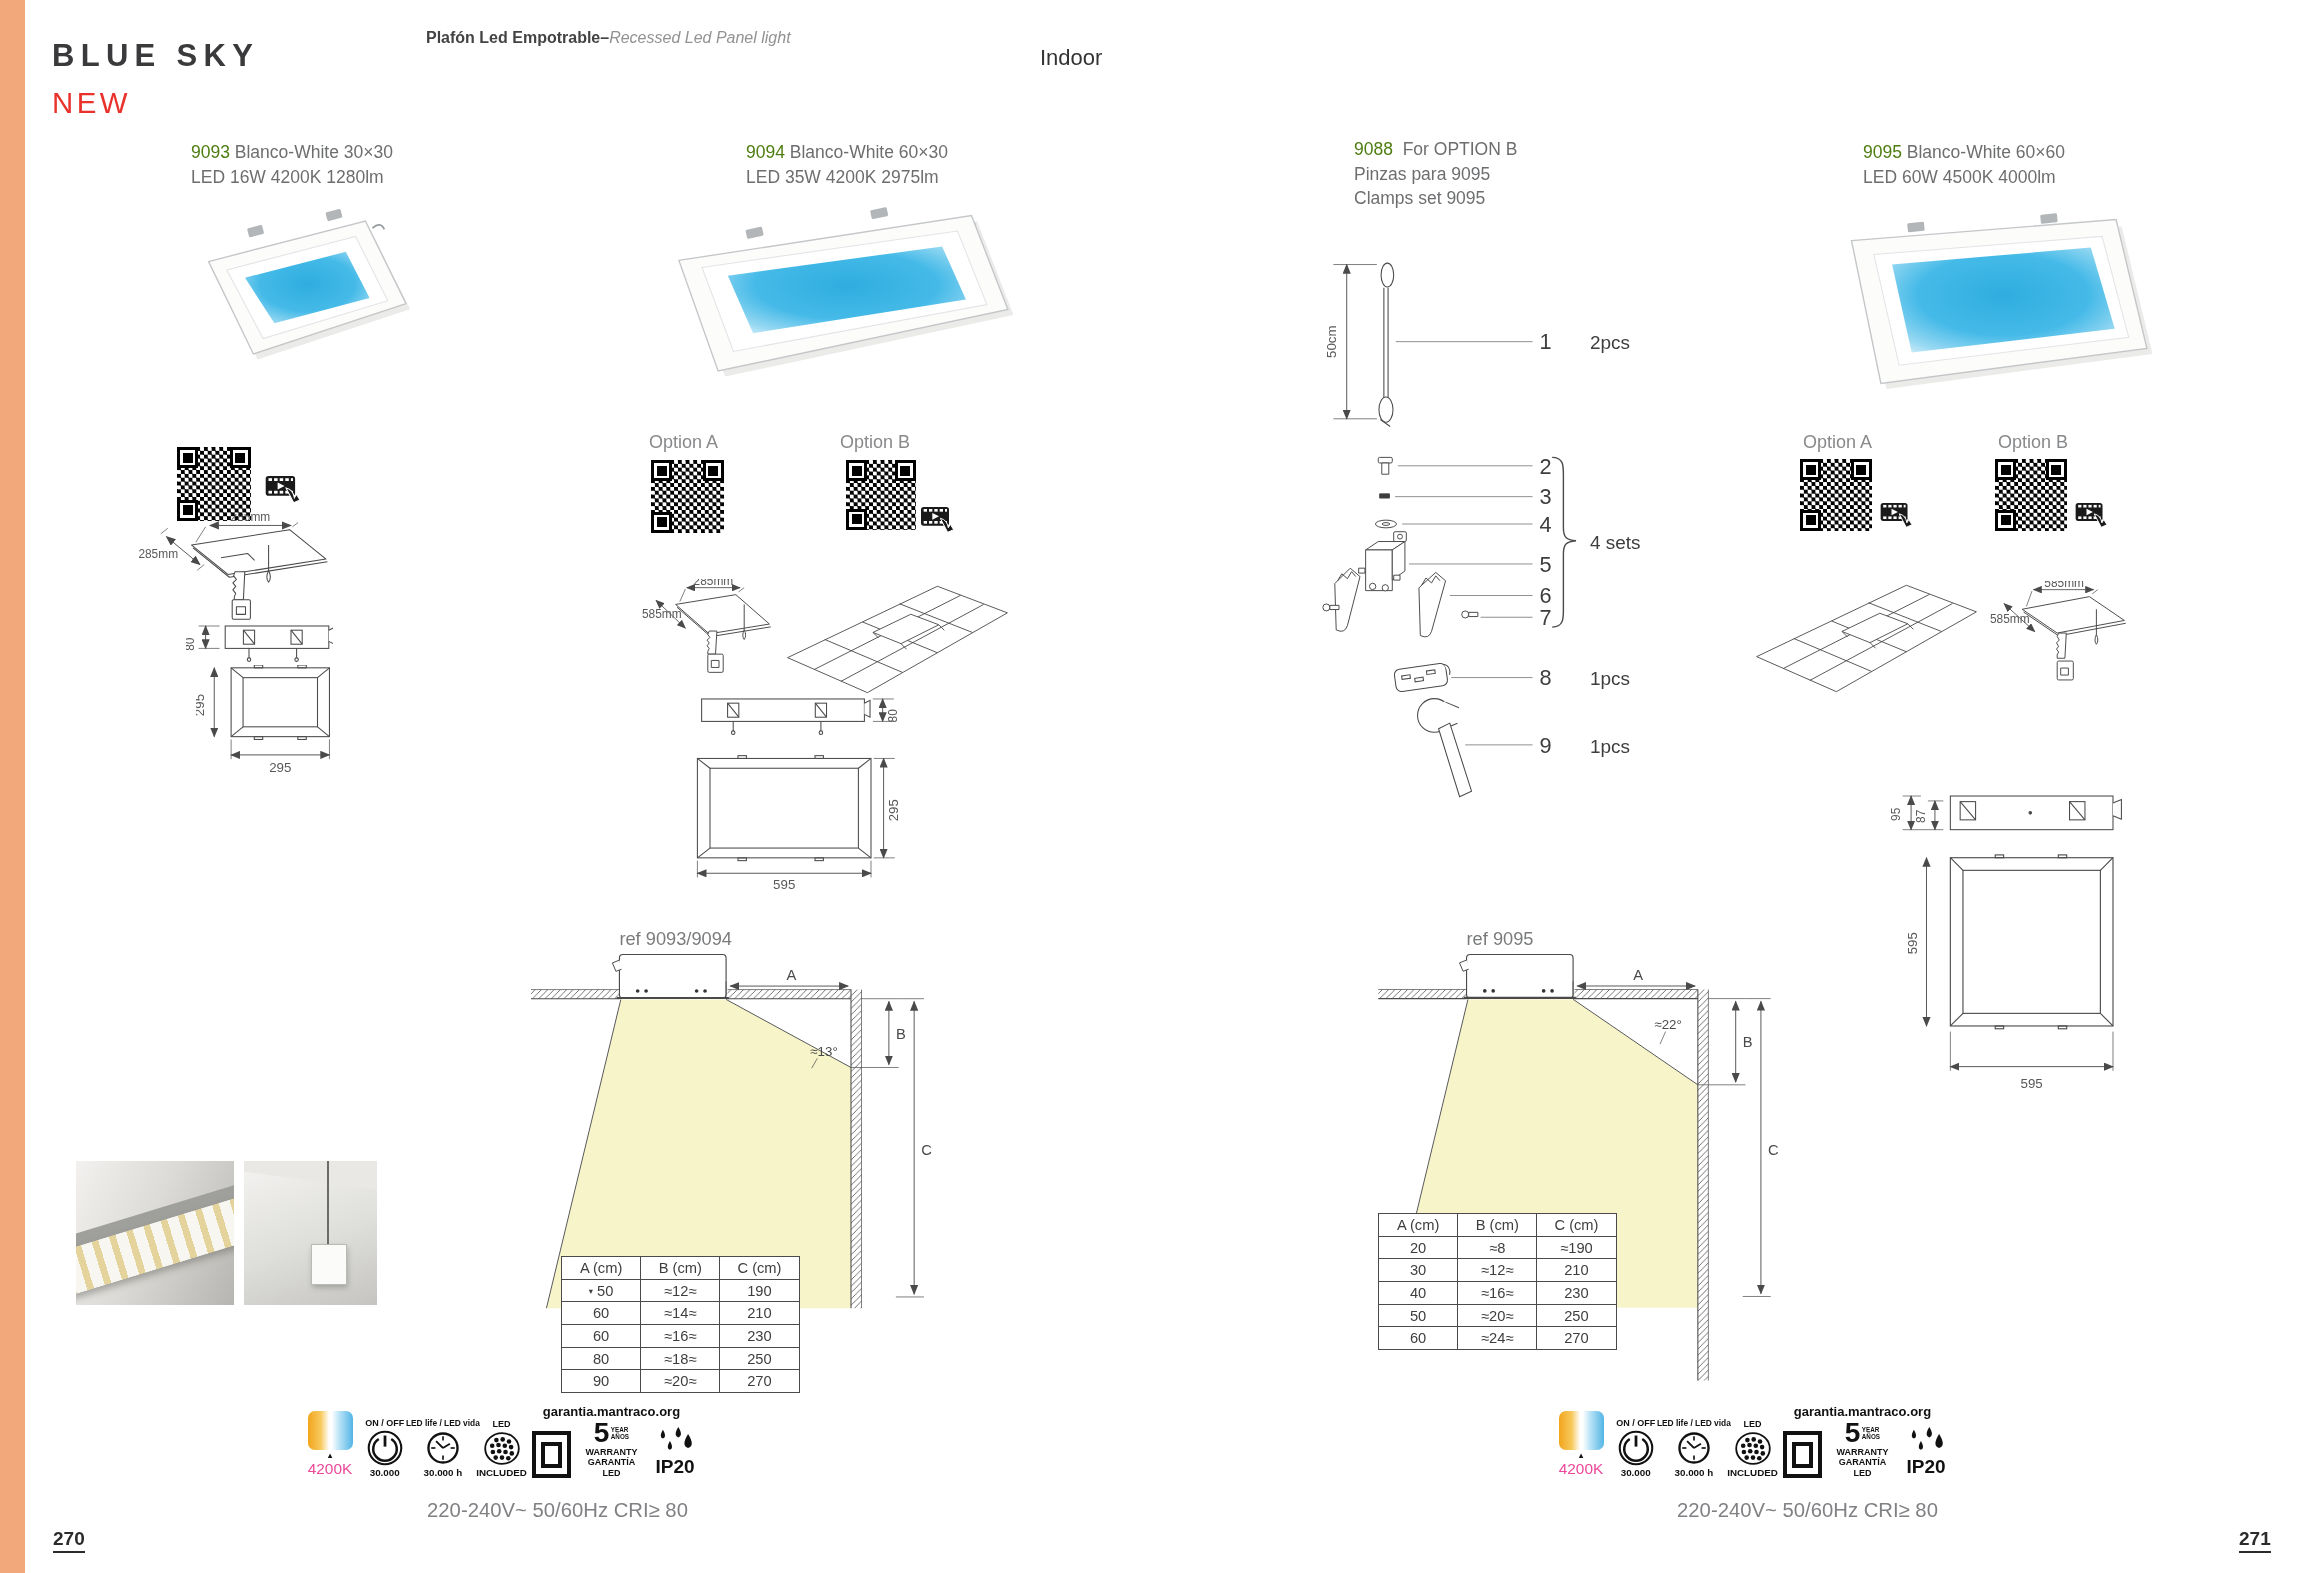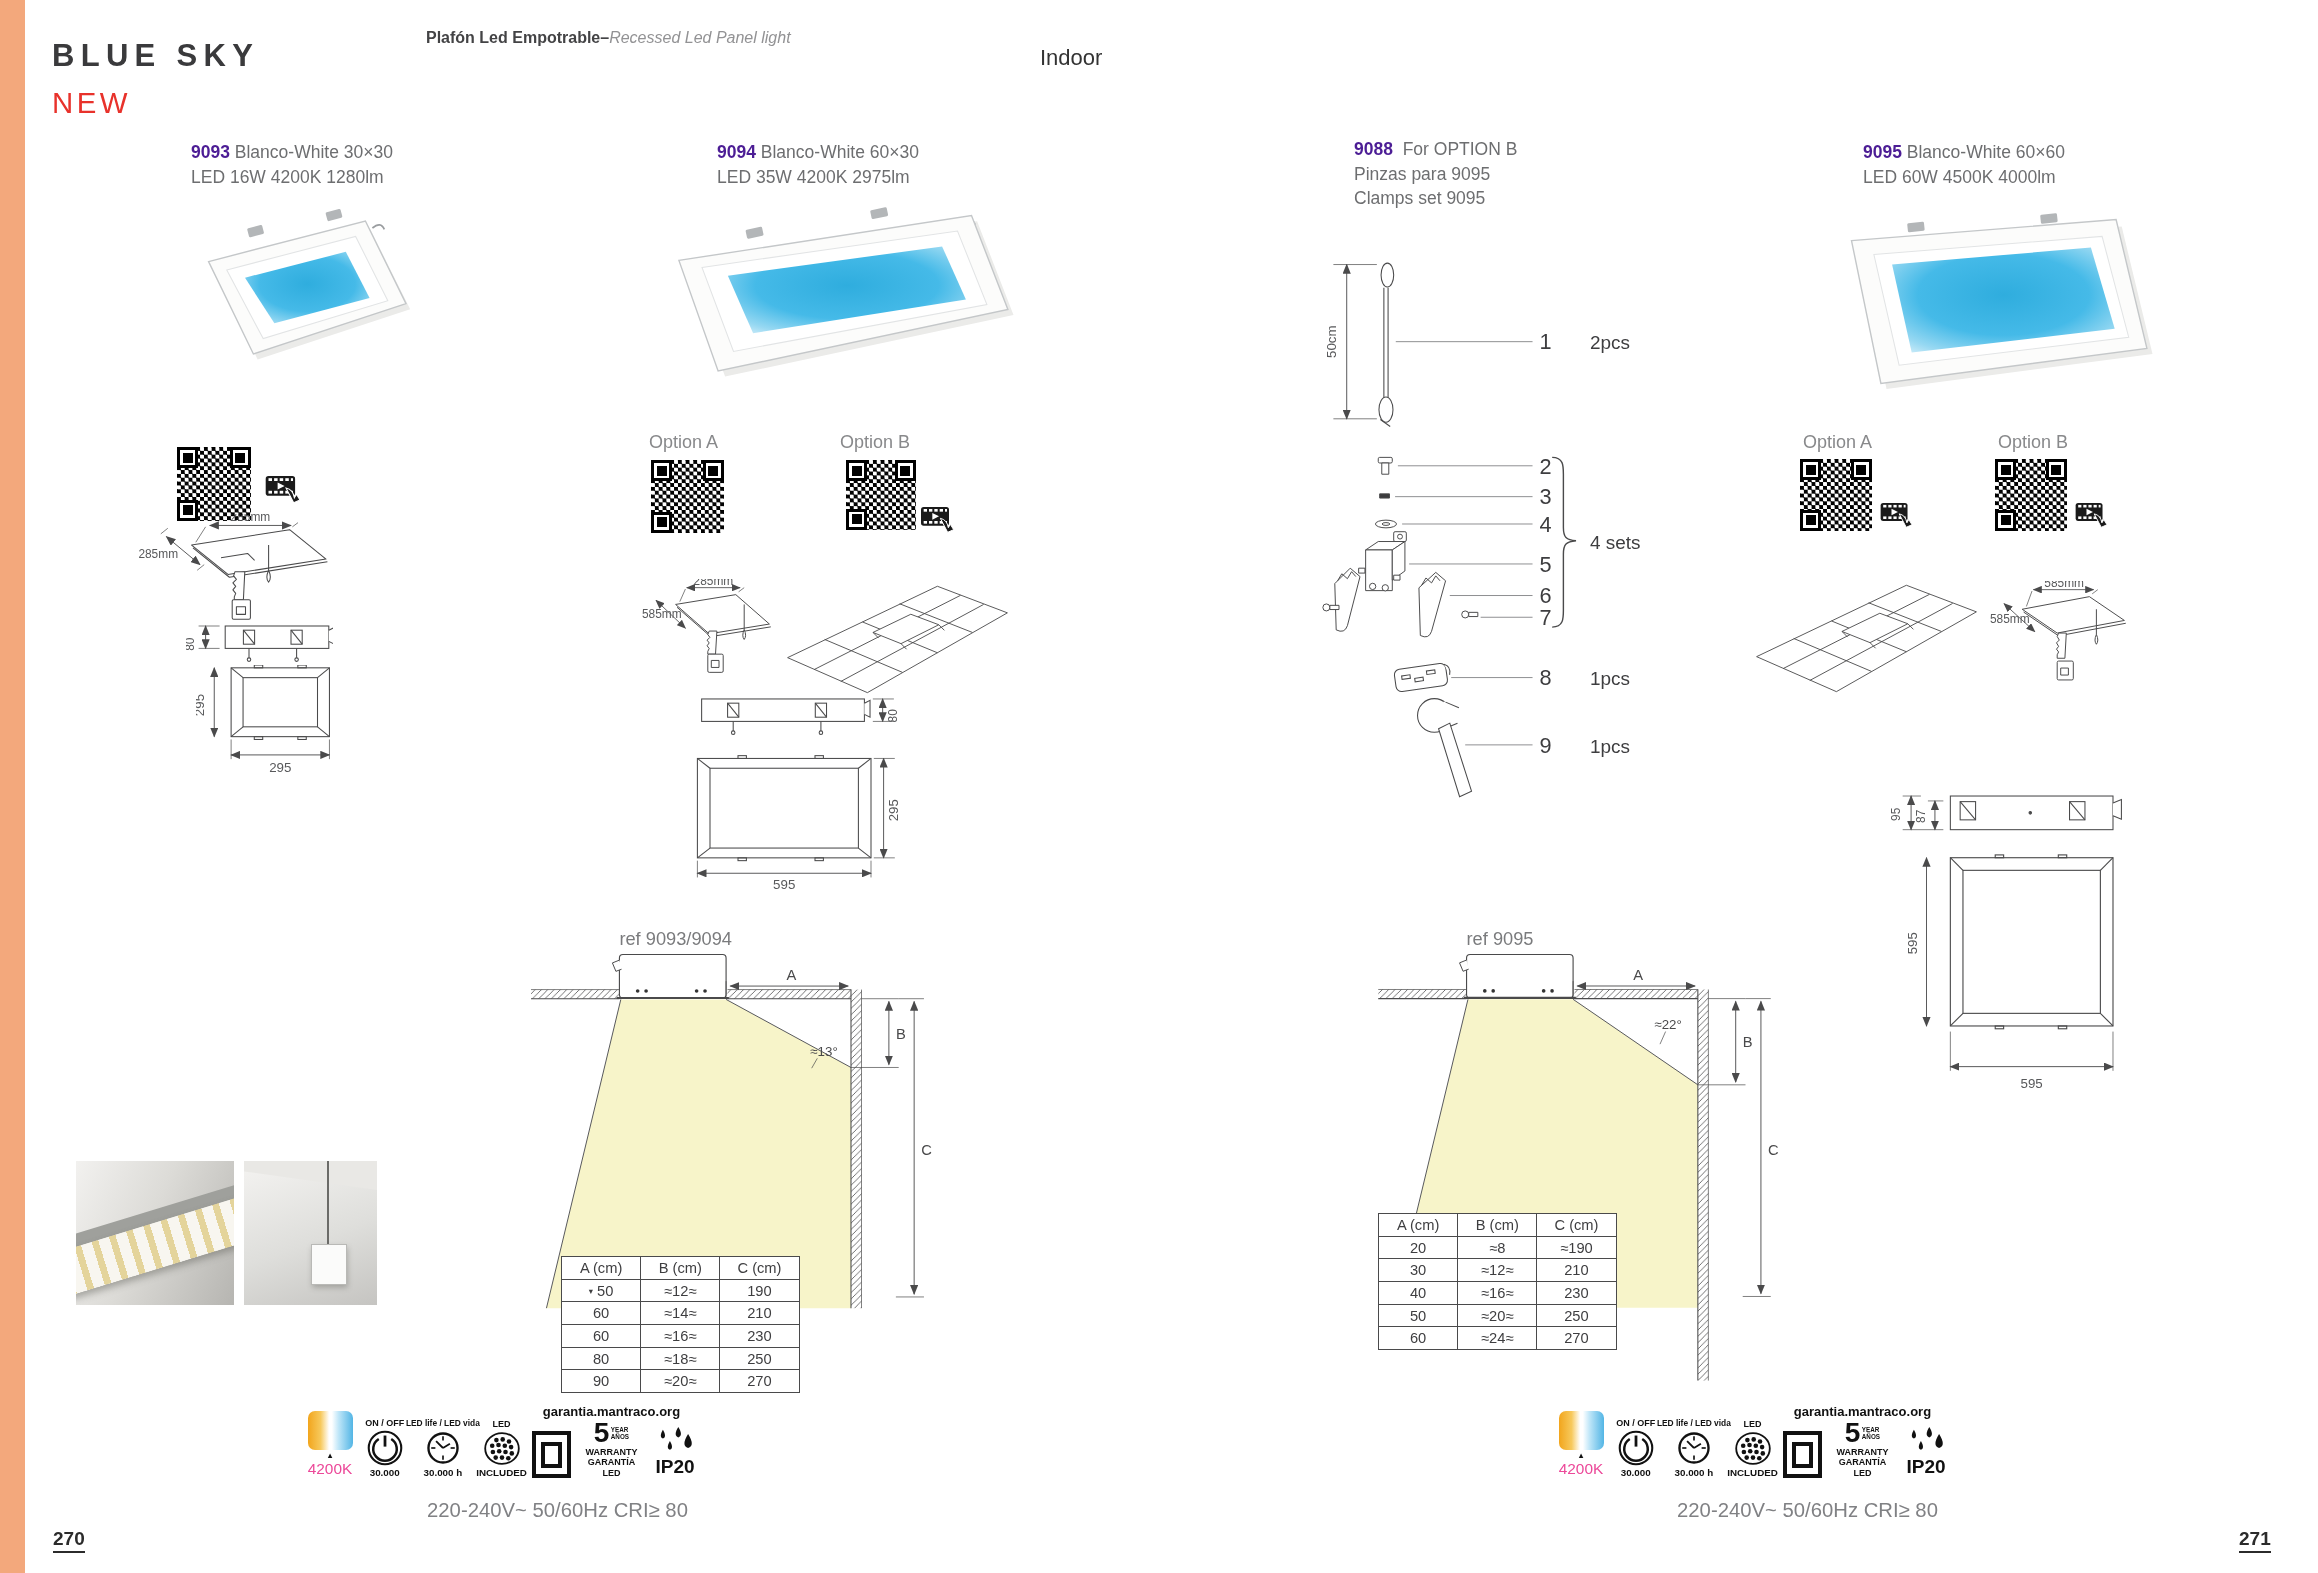--- a/index.html
+++ b/index.html
@@ -9,21 +9,21 @@
   
   .sidebar{position:absolute;left:0;top:0;width:25px;height:1573px;background:#f3a87c;}
   .title{position:absolute;left:52px;top:38px;font-size:31px;font-weight:700;letter-spacing:6.3px;color:#3a3a3c;}
   .badge-new{position:absolute;left:52px;top:86px;font-size:29.4px;letter-spacing:3.5px;color:#e8322b;font-weight:400;}
   .subtitle{position:absolute;left:426px;top:29.4px;font-size:16px;}
   .subtitle b{color:#434345;font-weight:700;}
   .subtitle span.sec{color:#929294;font-weight:400;font-style:italic;}
   .indoor{position:absolute;left:1040px;top:45px;font-size:22px;color:#333;text-align:center;}
   
   .phead{position:absolute;font-size:17.5px;line-height:24.5px;color:#6d6e70;}
-  .phead b{color:#4c1d95;font-weight:700;}
+  .phead b{color:#4d7c0f;font-weight:400;}
   .optlabel{position:absolute;font-size:18px;color:#88898b;}
   
   .qr{position:absolute;background-color:#fff;
       background-image:linear-gradient(45deg,#000 26%,transparent 26% 74%,#000 74%),
                        linear-gradient(45deg,#000 26%,transparent 26% 74%,#000 74%);
       background-size:7.7px 7.7px;background-position:0 0,3.9px 3.9px;}
   .qf{position:absolute;width:15.4px;height:15.4px;border:3.5px solid #000;background:#fff;}
   .qf::after{content:"";position:absolute;inset:2.8px;background:#000;}
   .qf.tl{left:0;top:0}.qf.tr{right:0;top:0}.qf.bl{left:0;bottom:0}
   
@@ -100,21 +100,21 @@
   <div class="badge-new">NEW</div>
   <div class="subtitle">
     <b>Plafón Led Empotrable–</b><span class="sec">Recessed Led Panel light</span>
   </div>
   <div class="indoor">Indoor</div>
 
   <div class="phead" style="left:191px;top:140px;">
     <div><b>9093</b> <span>Blanco-White  30×30</span></div>
     <div>LED 16W 4200K 1280lm</div>
   </div>
-  <div class="phead" style="left:717px;top:140px;">
+  <div class="phead" style="left:746px;top:140px;">
     <div><b>9094</b> <span>Blanco-White 60×30</span></div>
     <div>LED 35W 4200K 2975lm</div>
   </div>
   <div class="phead" style="left:1354px;top:137px;">
     <div><b>9088</b>&nbsp; <span>For OPTION B</span></div>
     <div>Pinzas para 9095</div>
     <div>Clamps set 9095</div>
   </div>
   <div class="phead" style="left:1863px;top:140px;">
     <div><b>9095</b> <span>Blanco-White  60×60</span></div>

